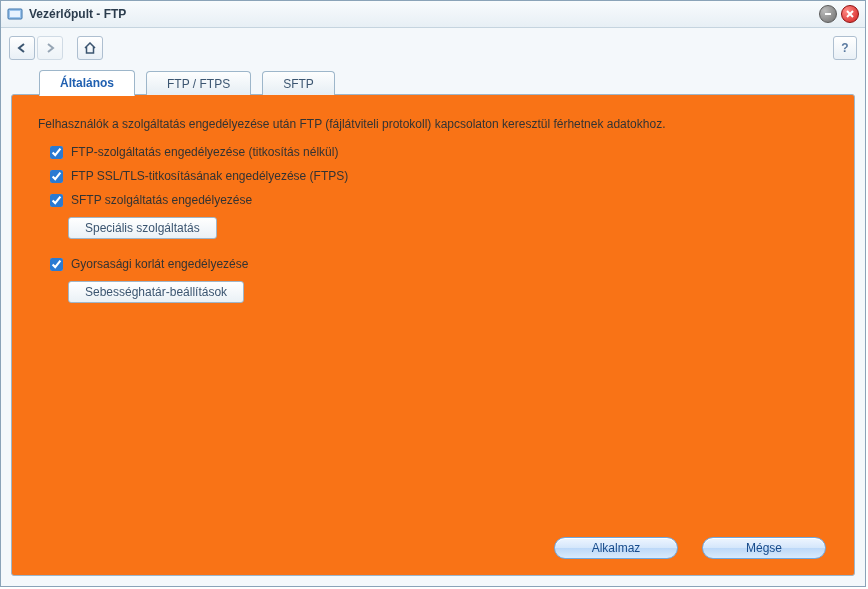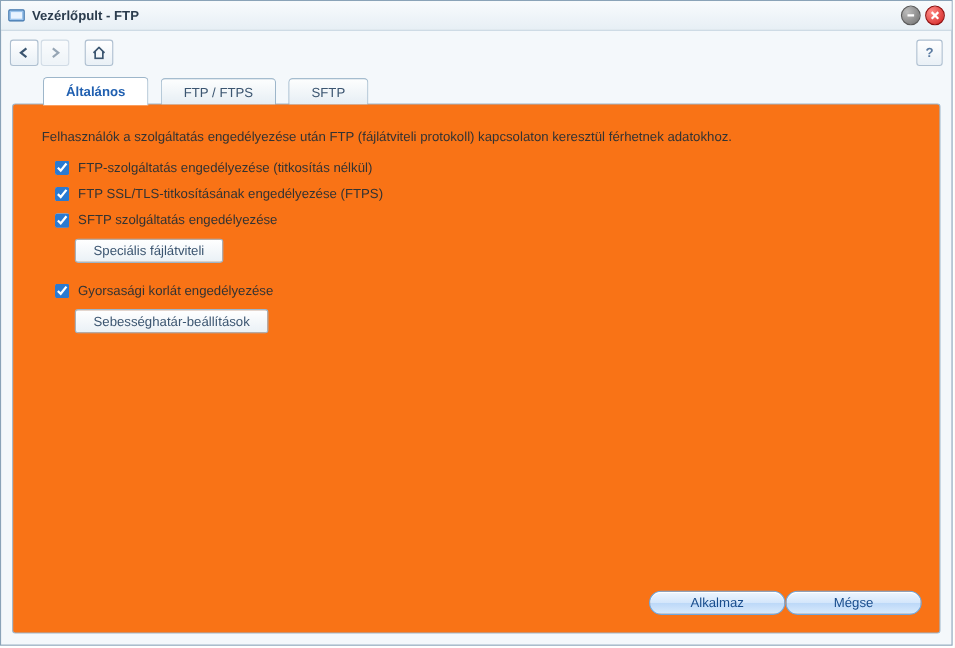--- a/index.html
+++ b/index.html
@@ -174,24 +174,24 @@
     background: linear-gradient(to bottom, #ffffff, #eaf1f6);
     color: #3b5570;
     cursor: pointer;
     font-size: 12px;
   }
   .btn-wrap {
     margin: 4px 0 18px 30px;
   }
   .footer-buttons {
     position: absolute;
-    right: 16px;
+    right: 28px;
     bottom: 16px;
     display: flex;
-    gap: 0;
+    gap: 24px;
   }
   .pill-btn {
     min-width: 82px;
     text-align: center;
     padding: 3px 20px;
     border: 1px solid #6fa8e0;
     border-radius: 12px;
     background: linear-gradient(to bottom, #eef6ff 0%, #d4e6fb 50%, #bcd8f8 51%, #d8eafc 100%);
     color: #184c8c;
     cursor: pointer;
@@ -272,21 +272,21 @@
       <div class="check-row">
         <input type="checkbox" checked="" style="">
         <span>FTP SSL/TLS-titkosításának engedélyezése (FTPS)</span>
       </div>
       <div class="check-row">
         <input type="checkbox" checked="" style="">
         <span>SFTP szolgáltatás engedélyezése</span>
       </div>
 
       <div class="btn-wrap">
-        <span class="btn">Speciális fájlátviteli</span>
+        <span class="btn">Speciális szolgáltatás</span>
       </div>
 
       <div class="check-row">
         <input type="checkbox" checked="" style="">
         <span>Gyorsasági korlát engedélyezése</span>
       </div>
       <div class="btn-wrap" style="margin-top:0;">
         <span class="btn">Sebességhatár-beállítások</span>
       </div>
 

